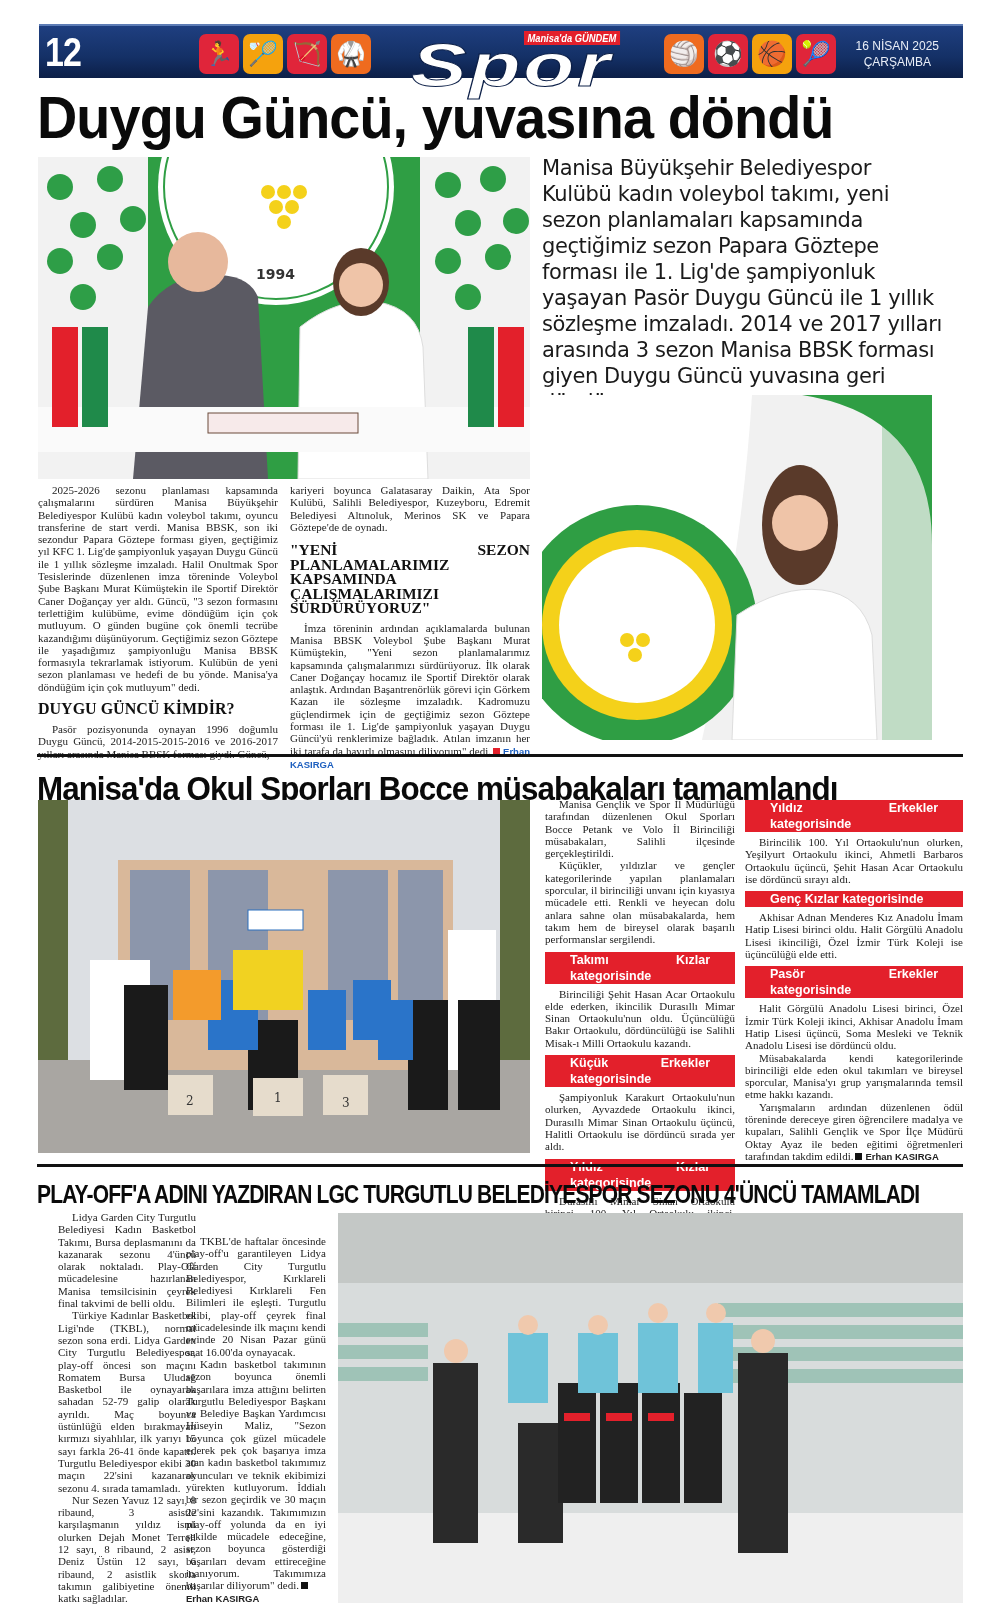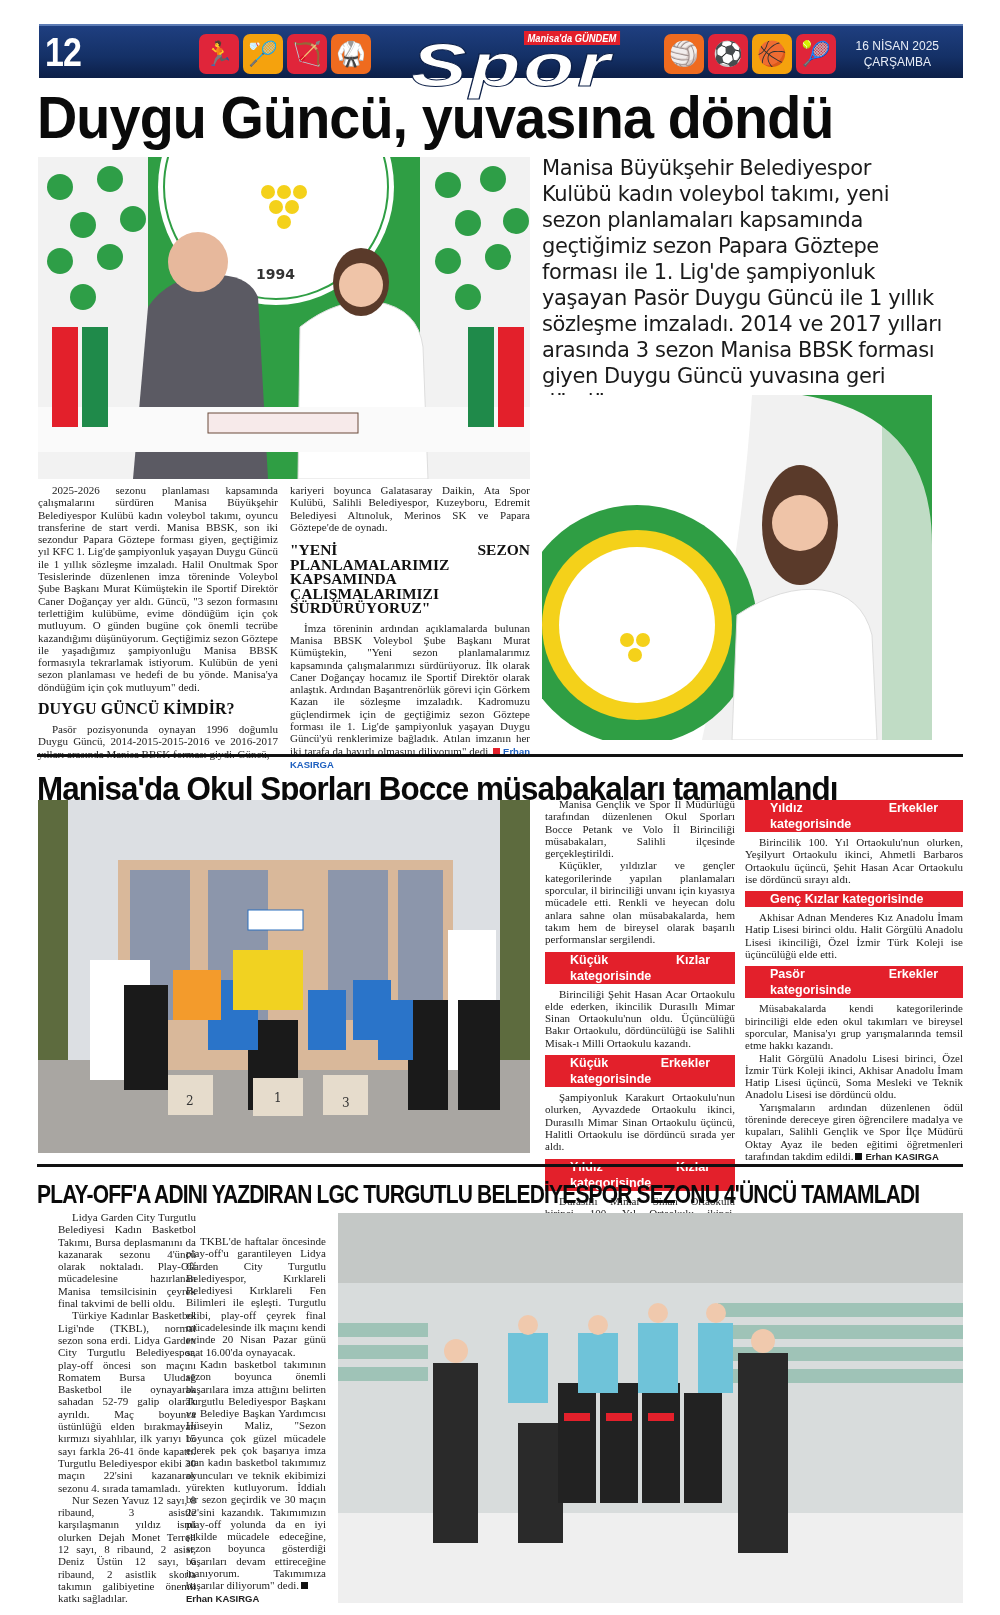--- a/index.html
+++ b/index.html
@@ -187,36 +187,36 @@
       </g>
     <text x="148" y="305" font-size="12" font-family="DejaVu Serif" fill="#333">2</text>
     <text x="236" y="302" font-size="12" font-family="DejaVu Serif" fill="#333">1</text>
     <text x="304" y="307" font-size="12" font-family="DejaVu Serif" fill="#333">3</text>
   </svg>
 </div>
 
 <div class="txt" style="left:545px; top:798px; width:190px;">
   <p>Manisa Gençlik ve Spor İl Müdürlüğü tarafından düzenlenen Okul Sporları Bocce Petank ve Volo İl Birinciliği müsabakaları, Salihli ilçesinde gerçekleştirildi.</p>
   <p>Küçükler, yıldızlar ve gençler kategorilerinde yapılan planlamaları sporcular, il birinciliği unvanı için kıyasıya mücadele etti. Renkli ve heyecan dolu anlara sahne olan müsabakalarda, hem takım hem de bireysel olarak başarılı performanslar sergilendi.</p>
-  <div class="cat-label">Küçük Kızlar kategorisinde</div>
+  <div class="cat-label">Takımı Kızlar kategorisinde</div>
   <p>Birinciliği Şehit Hasan Acar Ortaokulu elde ederken, ikincilik Durasıllı Mimar Sinan Ortaokulu'nun oldu. Üçüncülüğü Bakır Ortaokulu, dördüncülüğü ise Salihli Misak-ı Milli Ortaokulu kazandı.</p>
   <div class="cat-label">Küçük Erkekler kategorisinde</div>
   <p>Şampiyonluk Karakurt Ortaokulu'nun olurken, Ayvazdede Ortaokulu ikinci, Durasıllı Mimar Sinan Ortaokulu üçüncü, Halitli Ortaokulu ise dördüncü sırada yer aldı.</p>
   <div class="cat-label">Yıldız Kızlar kategorisinde</div>
   <p>Durasıllı Mimar Sinan Ortaokulu birinci, 100. Yıl Ortaokulu ikinci, Kavaklıdere Atatürk Ortaokulu üçüncü, Turgutlu 19 Mayıs Ortaokulu ise dördüncü oldu.</p>
 </div>
 
 <div class="txt" style="left:745px; top:800px; width:218px;">
   <div class="cat-label" style="margin-top:0;">Yıldız Erkekler kategorisinde</div>
   <p>Birincilik 100. Yıl Ortaokulu'nun olurken, Yeşilyurt Ortaokulu ikinci, Ahmetli Barbaros Ortaokulu üçüncü, Şehit Hasan Acar Ortaokulu ise dördüncü sırayı aldı.</p>
   <div class="cat-label">Genç Kızlar kategorisinde</div>
   <p>Akhisar Adnan Menderes Kız Anadolu İmam Hatip Lisesi birinci oldu. Halit Görgülü Anadolu Lisesi ikinciliği, Özel İzmir Türk Koleji ise üçüncülüğü elde etti.</p>
   <div class="cat-label">Pasör Erkekler kategorisinde</div>
+  <p>Halit Görgülü Anadolu Lisesi birinci, Özel İzmir Türk Koleji ikinci, Akhisar Anadolu İmam Hatip Lisesi üçüncü, Soma Mesleki ve Teknik Anadolu Lisesi ise dördüncü oldu.</p>
   <p>Müsabakalarda kendi kategorilerinde birinciliği elde eden okul takımları ve bireysel sporcular, Manisa'yı grup yarışmalarında temsil etme hakkı kazandı.</p>
-  <p>Halit Görgülü Anadolu Lisesi birinci, Özel İzmir Türk Koleji ikinci, Akhisar Anadolu İmam Hatip Lisesi üçüncü, Soma Mesleki ve Teknik Anadolu Lisesi ise dördüncü oldu.</p>
   <p><span>Yarışmaların ardından düzenlenen ödül töreninde dereceye giren öğrencilere madalya ve kupaları, Salihli Gençlik ve Spor İlçe Müdürü Oktay Ayaz ile beden eğitimi öğretmenleri tarafından takdim edildi.</span><span class="byline-mark" style="background:#111;"></span><span class="byline">Erhan KASIRGA</span></p>
 </div>
 
 <div class="rule" style="top:1164px;"></div>
 
 <h2 class="headline h3">PLAY-OFF'A ADINI YAZDIRAN LGC TURGUTLU BELEDİYESPOR SEZONU 4'ÜNCÜ TAMAMLADI</h2>
 
 <div class="txt" style="left:38px; top:1211px; width:138px;margin-left:20px;">
   <p>Lidya Garden City Turgutlu Belediyesi Kadın Basketbol Takımı, Bursa deplasmanını da kazanarak sezonu 4'üncü olarak noktaladı. Play-Off mücadelesine hazırlanan Manisa temsilcisinin çeyrek final takvimi de belli oldu.</p>
   <p>Türkiye Kadınlar Basketbol Ligi'nde (TKBL), normal sezon sona erdi. Lidya Garden City Turgutlu Belediyespor, play-off öncesi son maçını Romatem Bursa Uludağ Basketbol ile oynayarak sahadan 52-79 galip olarak ayrıldı. Maç boyunca üstünlüğü elden bırakmayan kırmızı siyahlılar, ilk yarıyı 15 sayı farkla 26-41 önde kapattı. Turgutlu Belediyespor ekibi 30 maçın 22'sini kazanarak sezonu 4. sırada tamamladı.</p>

